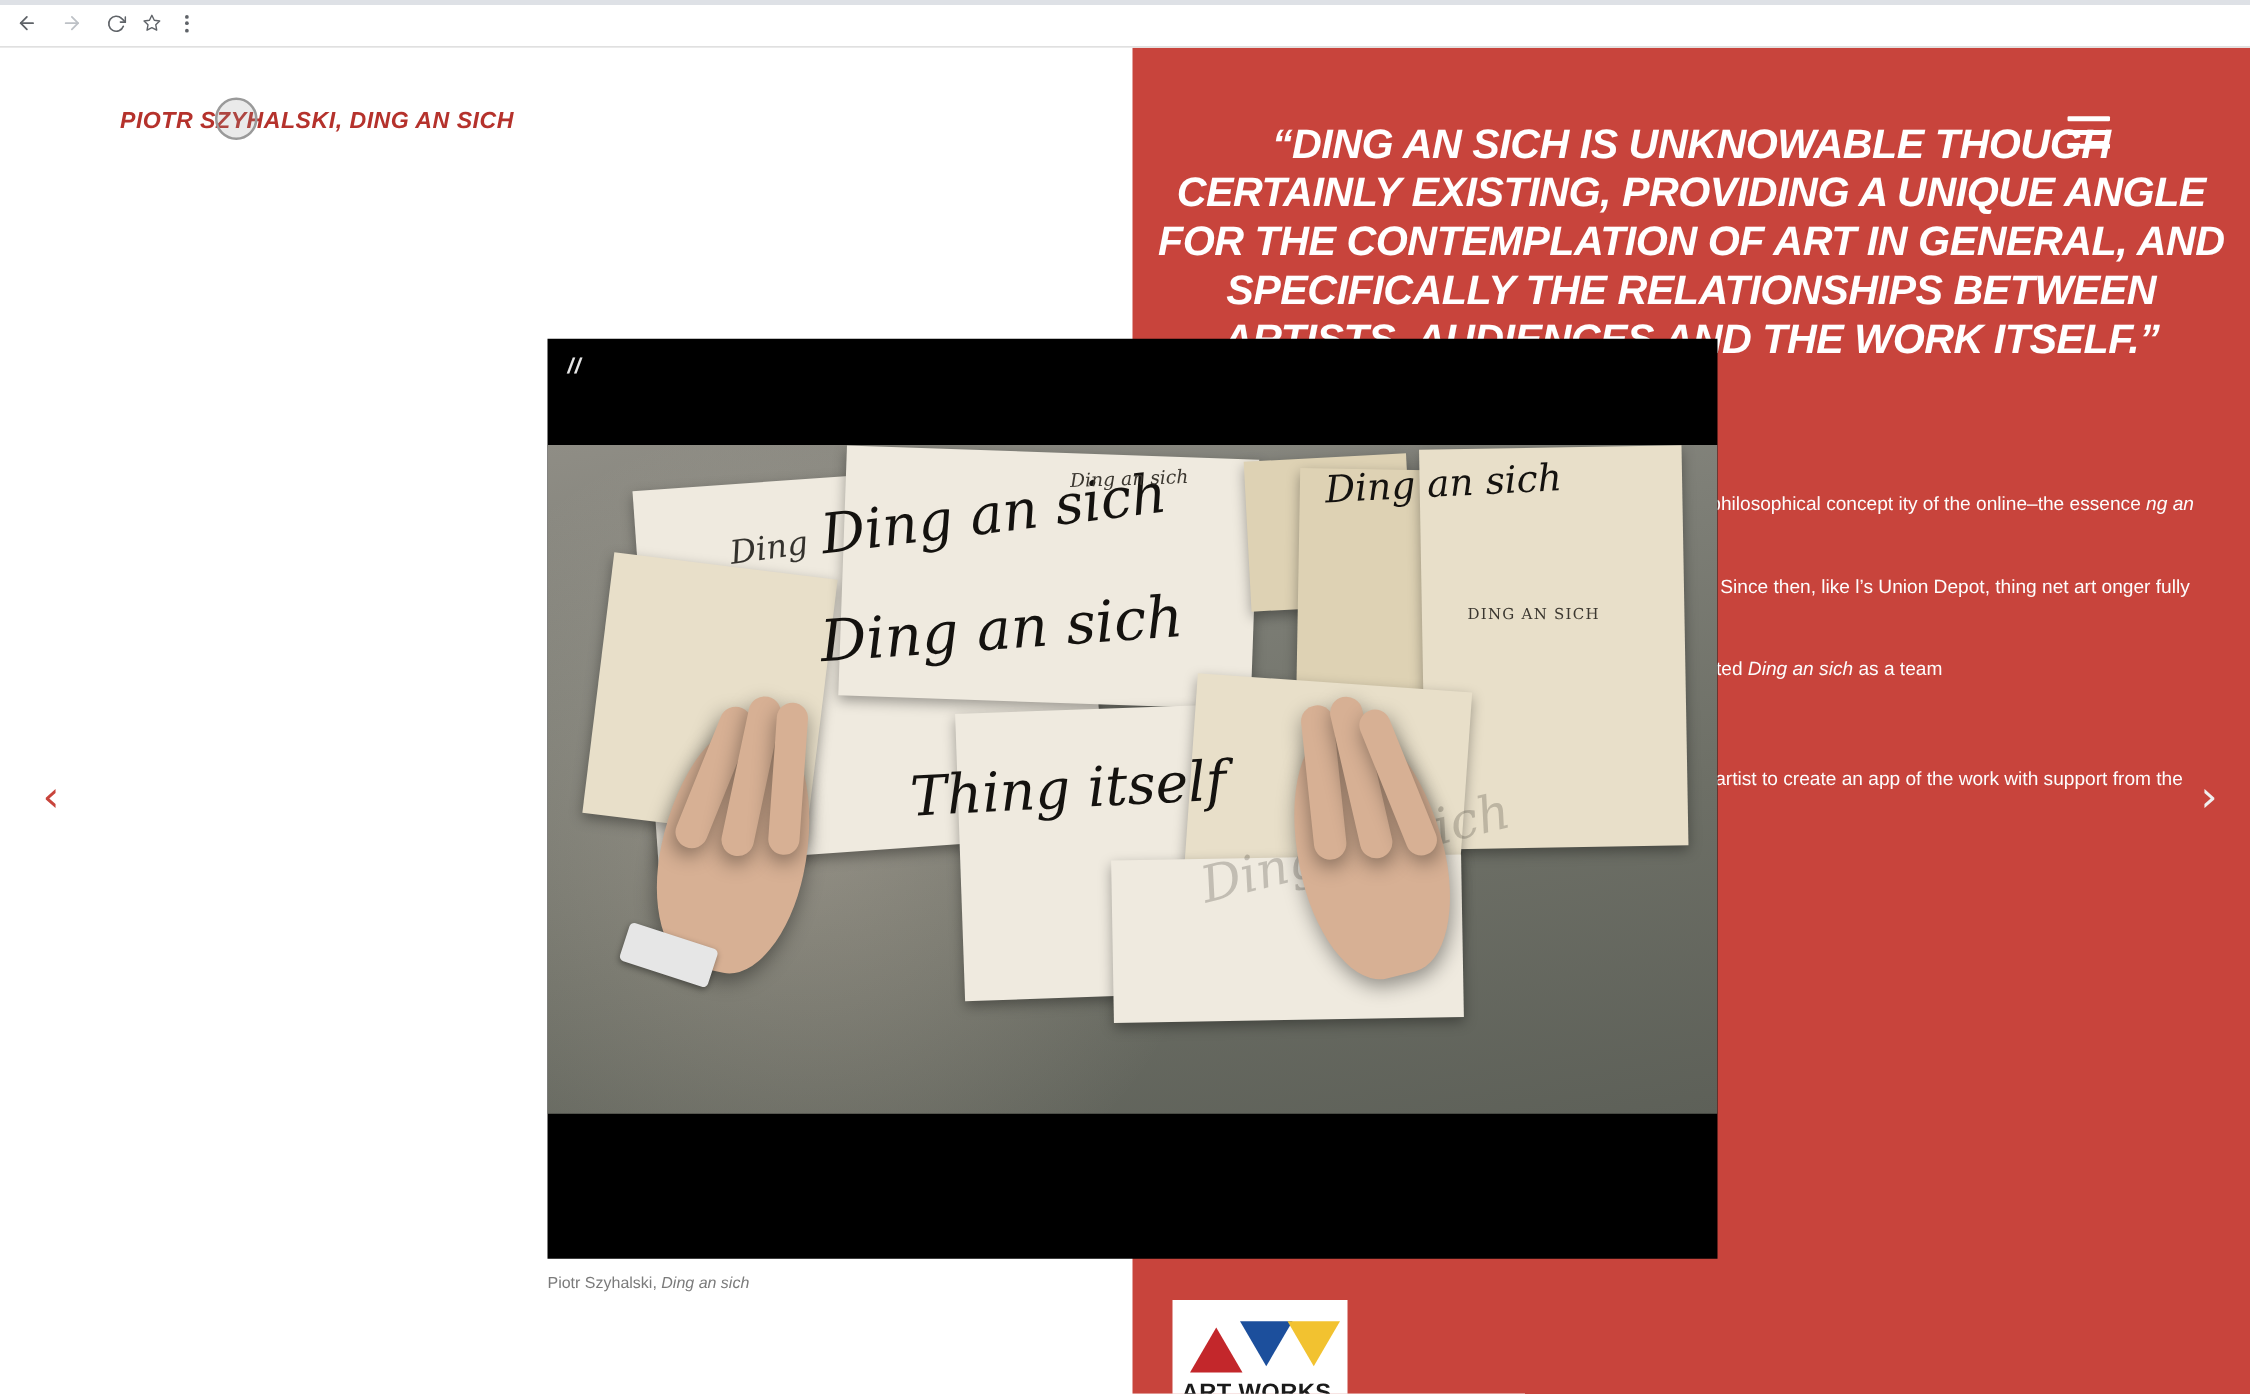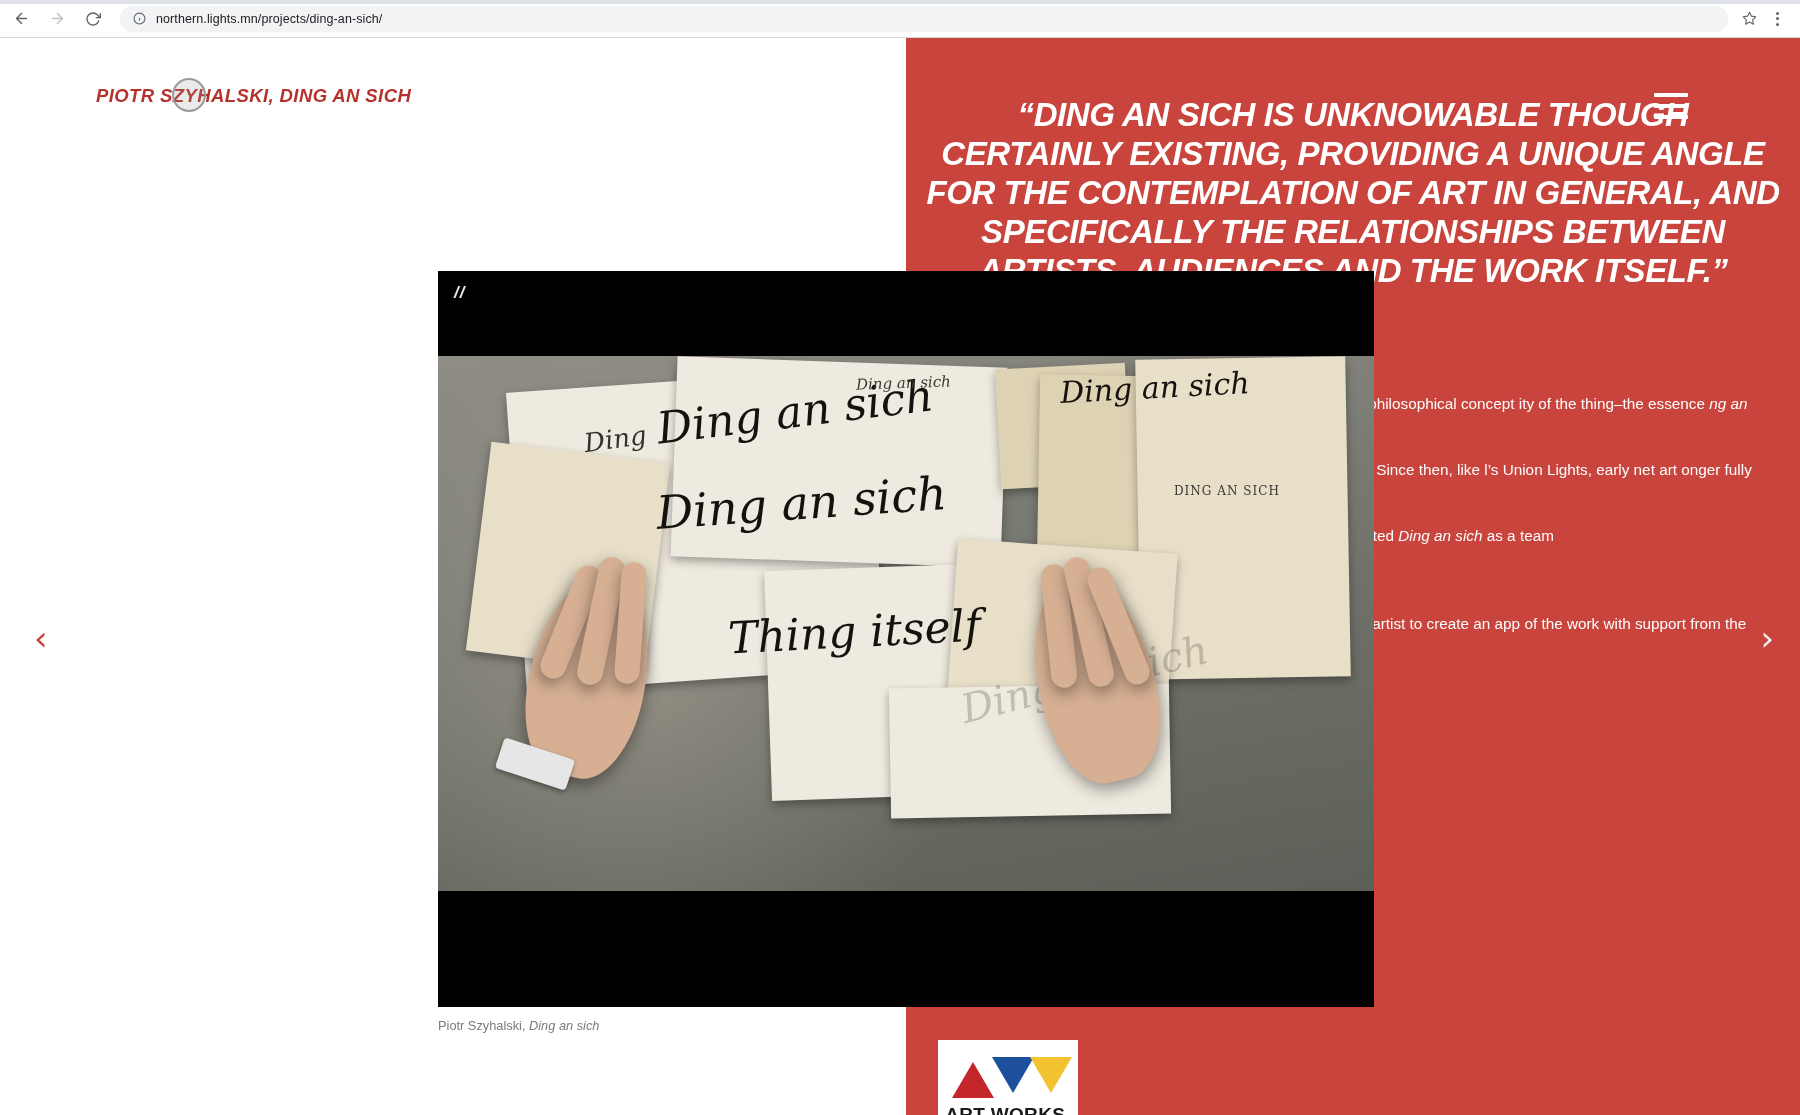--- a/index.html
+++ b/index.html
@@ -278,30 +278,20 @@
         <polyline points="12 5 19 12 12 19"></polyline>
       </svg>
   </div>
   <div class="nav-btn">
     <svg width="16" height="16" viewBox="0 0 24 24" fill="none" stroke="currentColor" stroke-width="2" stroke-linecap="round" stroke-linejoin="round">
         <polyline points="23 4 23 10 17 10"></polyline>
         <path d="M20.49 15a9 9 0 1 1-2.12-9.36L23 10"></path>
       </svg>
   </div>
 
-  <div class="omnibox">
-    <span class="lock">
-      <svg width="13" height="13" viewBox="0 0 24 24" fill="none" stroke="currentColor" stroke-width="2">
-          <circle cx="12" cy="12" r="10"></circle>
-          <line x1="12" y1="16" x2="12" y2="11"></line>
-          <line x1="12" y1="8" x2="12.01" y2="8"></line>
-        </svg>
-    </span>
-    <span class="url">northern.lights.mn/projects/ding-an-sich/</span>
-  </div>
 
   <div class="star-btn">
     <svg width="15" height="15" viewBox="0 0 24 24" fill="none" stroke="currentColor" stroke-width="1.8" stroke-linejoin="round">
         <polygon points="12 2 15.09 8.26 22 9.27 17 14.14 18.18 21.02 12 17.77 5.82 21.02 7 14.14 2 9.27 8.91 8.26 12 2"></polygon>
       </svg>
   </div>
   <div class="menu-dots">
     <i></i>
       <i></i>
       <i></i>
@@ -318,30 +308,30 @@
         <i></i>
     </div>
 
     <div id="pull-quote">“DING AN SICH IS UNKNOWABLE THOUGH CERTAINLY EXISTING, PROVIDING A UNIQUE ANGLE FOR THE CONTEMPLATION OF ART IN GENERAL, AND SPECIFICALLY THE RELATIONSHIPS BETWEEN ARTISTS, AUDIENCES AND THE WORK ITSELF.”</div>
 
     <div id="body-copy">
       <p>
         <span>consists of a series of 12</span>
         <span>ractive experiences. Together</span>
         <span>itself,” a philosophical concept</span>
-        <span>ity of the thing–the essence</span>
+        <span>ity of the online–the essence</span>
         <em>ng an sich</em><span> is unknowable</span>
         <span>tion of art in general, and</span>
         <span>k itself.”</span>
       </p>
       <p>
         <span>the </span><em class="muted">New York Times</em><span> said:</span>
         <span>usive. It is his most fully</span>
         <span>t on the Web.” Since then, like</span>
-        <span>l’s Union Lights, early net art</span>
+        <span>l’s Union Depot, thing net art</span>
         <span>onger fully accessible because</span>
         <span>about </span><em>Ding an sich</em><span> </span><a href="#">here</a><span>.</span>
       </p>
       <p>
         <span>t for the arts, in collaboration</span>
         <span>d </span><a href="#">team</a><span> at Northern Lights.mn</span>
         <span>uperated </span><em>Ding an sich</em><span> as a team</span>
       </p>
       <p>
         <span>ience </span><em>Ding an sich</em><span>, except for</span>

